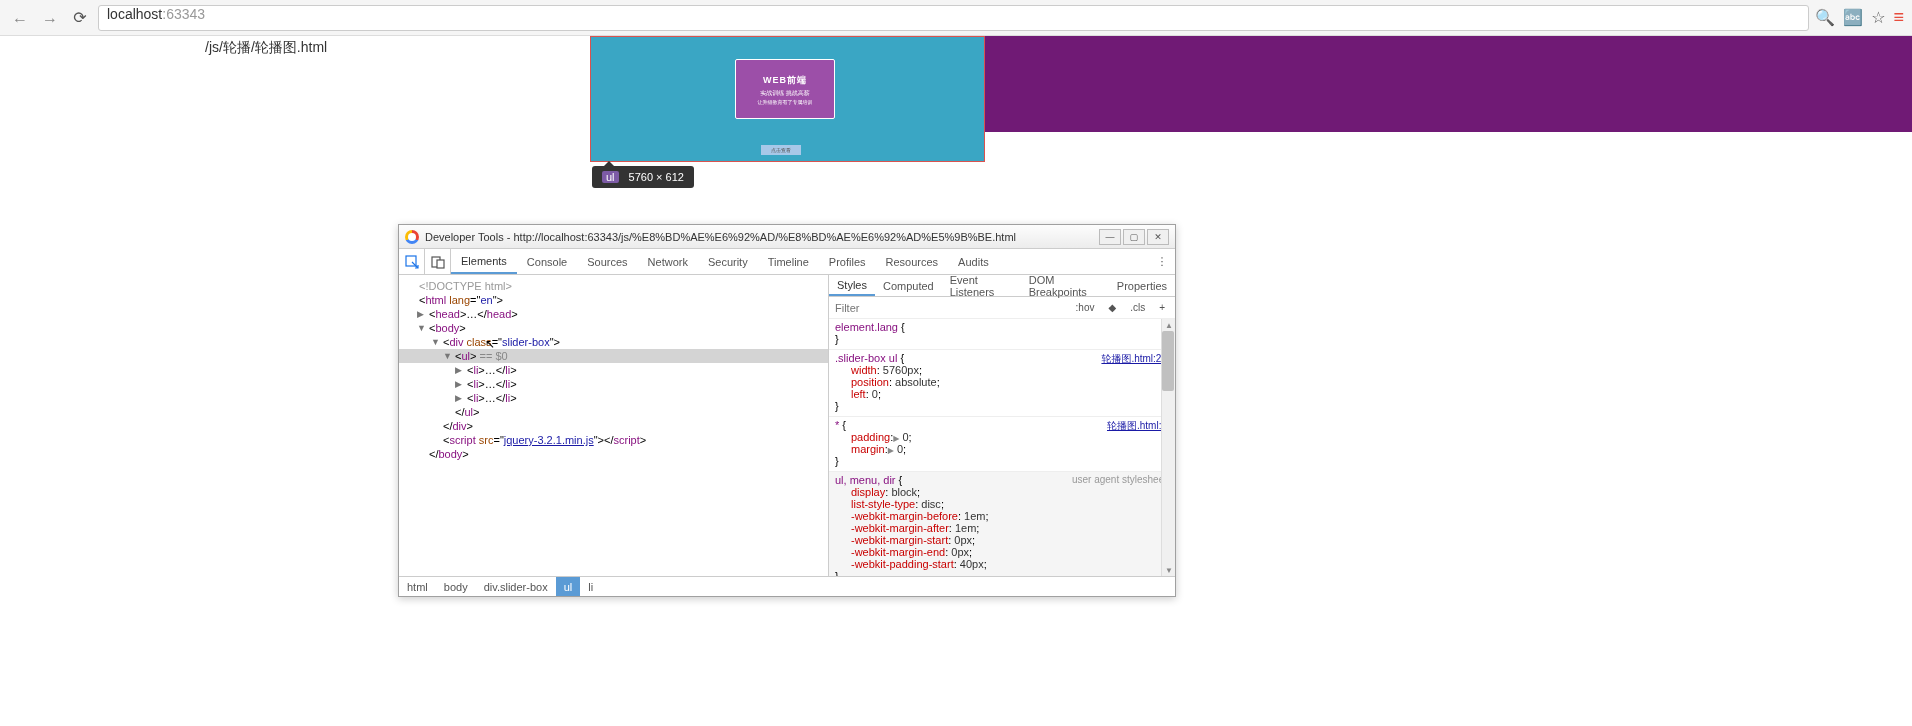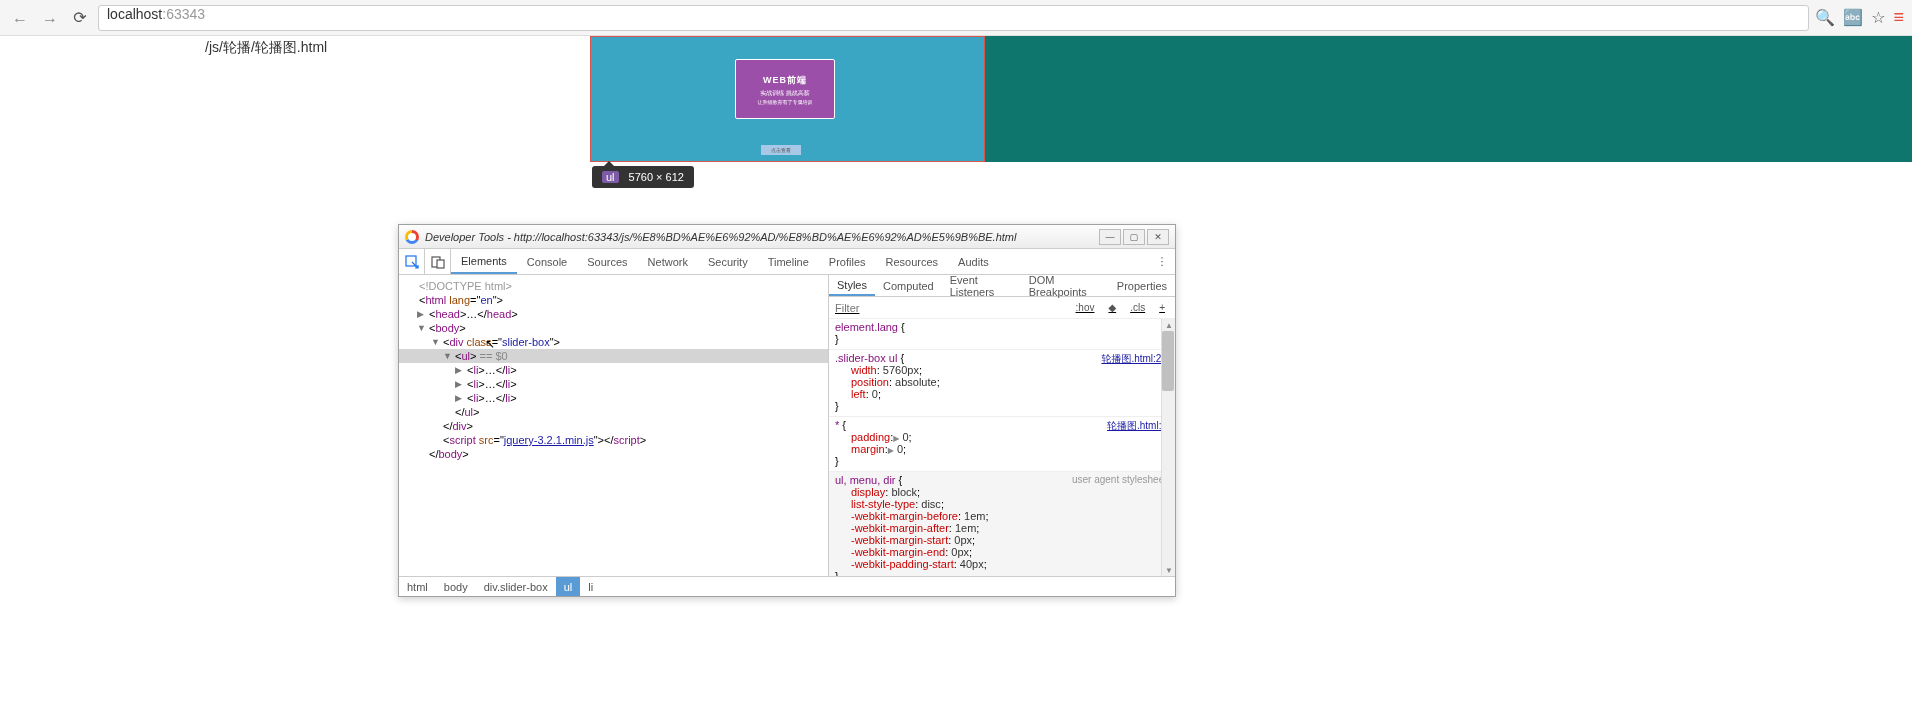--- a/index.html
+++ b/index.html
@@ -11,39 +11,39 @@
 .nav-btn.enabled { color:#555; }
 .url-bar { flex:1; height:26px; background:#fff; border:1px solid #ccc; border-radius:3px; display:flex; padding:0 8px; font-size:14px; color:#333; }
 .url-host { color:#333; }
 .url-port { color:#999; }
 .url-path { color:#333;margin-top:33px; }
 .right-icons { display:flex; gap:8px; align-items:center; color:#555; font-size:16px; }
 .menu-icon { color:#e74c3c; font-size:18px; }
 
 
 .page { position:relative; background:#fff; }
-.hero { position:absolute; top:0; left:590px; right:0; height:126px; background:#0f766e; }
+.hero { position:absolute; top:0; left:590px; right:0; height:96px; background:#701a75; }
 .hero-main { position:absolute; top:0; left:0; width:395px; height:126px; background:#3aa6c4; border:1px solid #d9534f; overflow:hidden; }
 .hero-card { position:absolute; top:22px; left:144px; width:100px; height:60px; background:#9c4fa8; border:1px solid #fff; border-radius:2px; display:flex; flex-direction:column; align-items:center; justify-content:center; color:#fff; }
 .hero-title { font-size:9px; font-weight:bold; letter-spacing:1px; }
 .hero-sub { font-size:6px; margin-top:2px; }
 .hero-sub2 { font-size:5px; margin-top:1px; }
 .hero-btn { position:absolute; bottom:6px; left:170px; width:40px; height:10px; background:#a8c8e8; font-size:5px; display:flex; align-items:center; justify-content:center; color:#555; }
 
 
 .dim-tip { position:absolute; top:130px; left:592px; background:#333; color:#fff; font-size:11px; padding:5px 10px; border-radius:3px; display:flex; gap:10px; font-family:monospace; }
 .dim-tip .tag { background:#7d5ba6; padding:0 4px; border-radius:2px; }
 .dim-tip::before { content:''; position:absolute; top:-5px; left:12px; border:5px solid transparent; border-bottom-color:#333; border-top:none; }
 
 
 .devtools { position:absolute; top:188px; left:398px; width:778px; height:373px; background:#fff; border:1px solid #a0a0a0; box-shadow:0 2px 8px rgba(0,0,0,0.2); font-size:11px; }
 .dt-title { height:24px; background:linear-gradient(#fdfdfd,#ececec); border-bottom:1px solid #ccc; display:flex; align-items:center; padding:0 6px; gap:6px; }
 .dt-chrome-icon { width:14px; height:14px; border-radius:50%; background:conic-gradient(#ea4335 0 120deg,#4285f4 120deg 240deg,#fbbc05 240deg 360deg); position:relative; }
 .dt-chrome-icon::after { content:''; position:absolute; top:3px; left:3px; width:8px; height:8px; background:#fff; border-radius:50%; }
-.dt-title-text { flex:1; font-size:11px; color:#333;font-style:italic; }
+.dt-title-text { flex:1; font-size:11px; color:#333; }
 .dt-win-btns { display:flex; gap:2px; }
 .dt-win-btn { width:22px; height:16px; border:1px solid #bbb; background:#f0f0f0; display:flex; align-items:center; justify-content:center; font-size:9px; color:#555; }
 
 .dt-tabs { height:26px; border-bottom:1px solid #ccc; display:flex; align-items:stretch; }
 .dt-tool-btn { width:26px; display:flex; align-items:center; justify-content:center; border-right:1px solid #ccc; color:#555; }
 .dt-tool-btn.active { color:#1a73e8; }
 .dt-tab { padding:0 10px; display:flex; align-items:center; font-size:11px; color:#555; border-right:0; cursor:pointer; }
 .dt-tab.active { color:#333; border-bottom:2px solid #5b9bd5; }
 .dt-tab-more { margin-left:auto; width:26px; display:flex; align-items:center; justify-content:center; color:#555; }
 
@@ -64,21 +64,21 @@
 .t-str { color:#1a1aa6; }
 .t-comment { color:#999; }
 .t-link { color:#1a1aa6; text-decoration:underline; }
 .t-eq { color:#888; }
 .cursor-img { position:absolute; top:62px; left:86px; font-size:12px; color:#000; pointer-events:none; }
 
 .dt-styles { flex:1; display:flex; flex-direction:column; }
 .dt-styles-tabs { height:22px; border-bottom:1px solid #ccc; display:flex; }
 .dt-stab { padding:0 8px; display:flex; align-items:center; font-size:11px; color:#555; }
 .dt-stab.active { border-bottom:2px solid #5b9bd5; color:#333;text-align:right; }
-.dt-filter-row { height:22px; border-bottom:1px solid #eee; display:flex; align-items:center; gap:6px; padding:0 6px;text-decoration:underline; }
+.dt-filter-row { height:22px; border-bottom:1px solid #eee; display:flex; align-items:center; gap:6px; padding:0 6px; }
 .dt-filter { flex:1; font-size:11px; color:#999; background:none; border:none; outline:none; }
 .dt-filter-btn { font-size:10px; color:#555; padding:0 4px; }
 .dt-styles-body { flex:1; overflow:auto; font-family:Consolas,monospace; font-size:11px; position:relative; }
 .rule { border-bottom:1px solid #eee; padding:2px 6px 4px 6px; position:relative; }
 .rule.gray { background:#f5f5f5; }
 .rule .src { position:absolute; top:2px; right:8px; color:#888; font-size:10px; }
 .rule .src a { color:#1a1aa6; text-decoration:underline; }
 .rule .src.ua { color:#999; }
 .sel-text { color:#881280; }
 .prop { padding-left:16px; }

